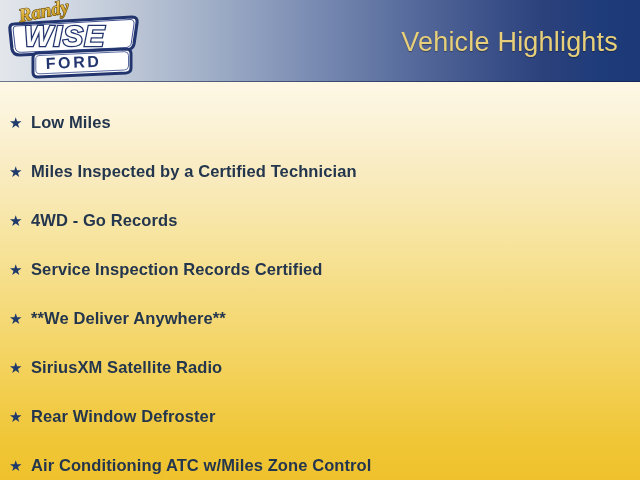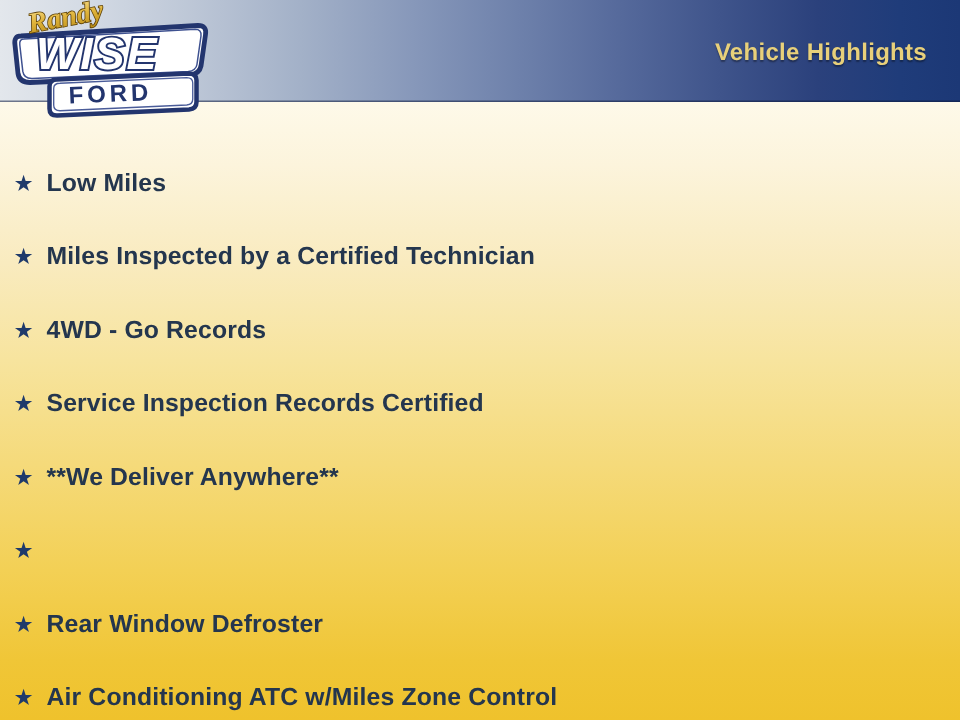--- a/index.html
+++ b/index.html
@@ -31,42 +31,42 @@
       #F0C637 440px,
       #EFC22C 480px);
   }
 
   
   #header {
     position: absolute;
     left: 0;
     top: 0;
     width: 640px;
-    height: 68px;
+    height: 82px;
     background: linear-gradient(to right,
       #E3E7EC 0px,
       #D3DAE4 60px,
       #BCC6D6 130px,
       #A3B1C8 200px,
       #8798BA 275px,
       #6E81AB 345px,
       #55699B 415px,
       #3F548B 480px,
       #2B417C 545px,
       #1F3C7A 600px,
       #1C3876 640px);
     box-shadow: inset 0 -1px 0 rgba(12,26,60,0.55);
   }
 
   #header-title {
     position: absolute;
     right: 22px;
     top: 27px;
-    font-size: 16px;
-    font-weight: 700;
+    font-size: 27px;
+    font-weight: 400;
     letter-spacing: 0.2px;
     color: #E8D07A;
     text-shadow: 0 1px 1px rgba(0,0,0,0.35);
     white-space: nowrap;
     text-align: right;
   }
 
   
   #logo {
     position: absolute;
@@ -164,20 +164,21 @@
     <li class="highlight-item">
       <span class="bullet-star">★</span>
       <span class="highlight-label">Service Inspection Records Certified</span>
     </li>
     <li class="highlight-item">
       <span class="bullet-star">★</span>
       <span class="highlight-label">**We Deliver Anywhere**</span>
     </li>
     <li class="highlight-item">
       <span class="bullet-star">★</span>
+      <span class="highlight-label">SiriusXM Satellite Radio</span>
     </li>
     <li class="highlight-item">
       <span class="bullet-star">★</span>
       <span class="highlight-label">Rear Window Defroster</span>
     </li>
     <li class="highlight-item">
       <span class="bullet-star">★</span>
       <span class="highlight-label">Air Conditioning ATC w/Miles Zone Control</span>
     </li>
   </ul>

